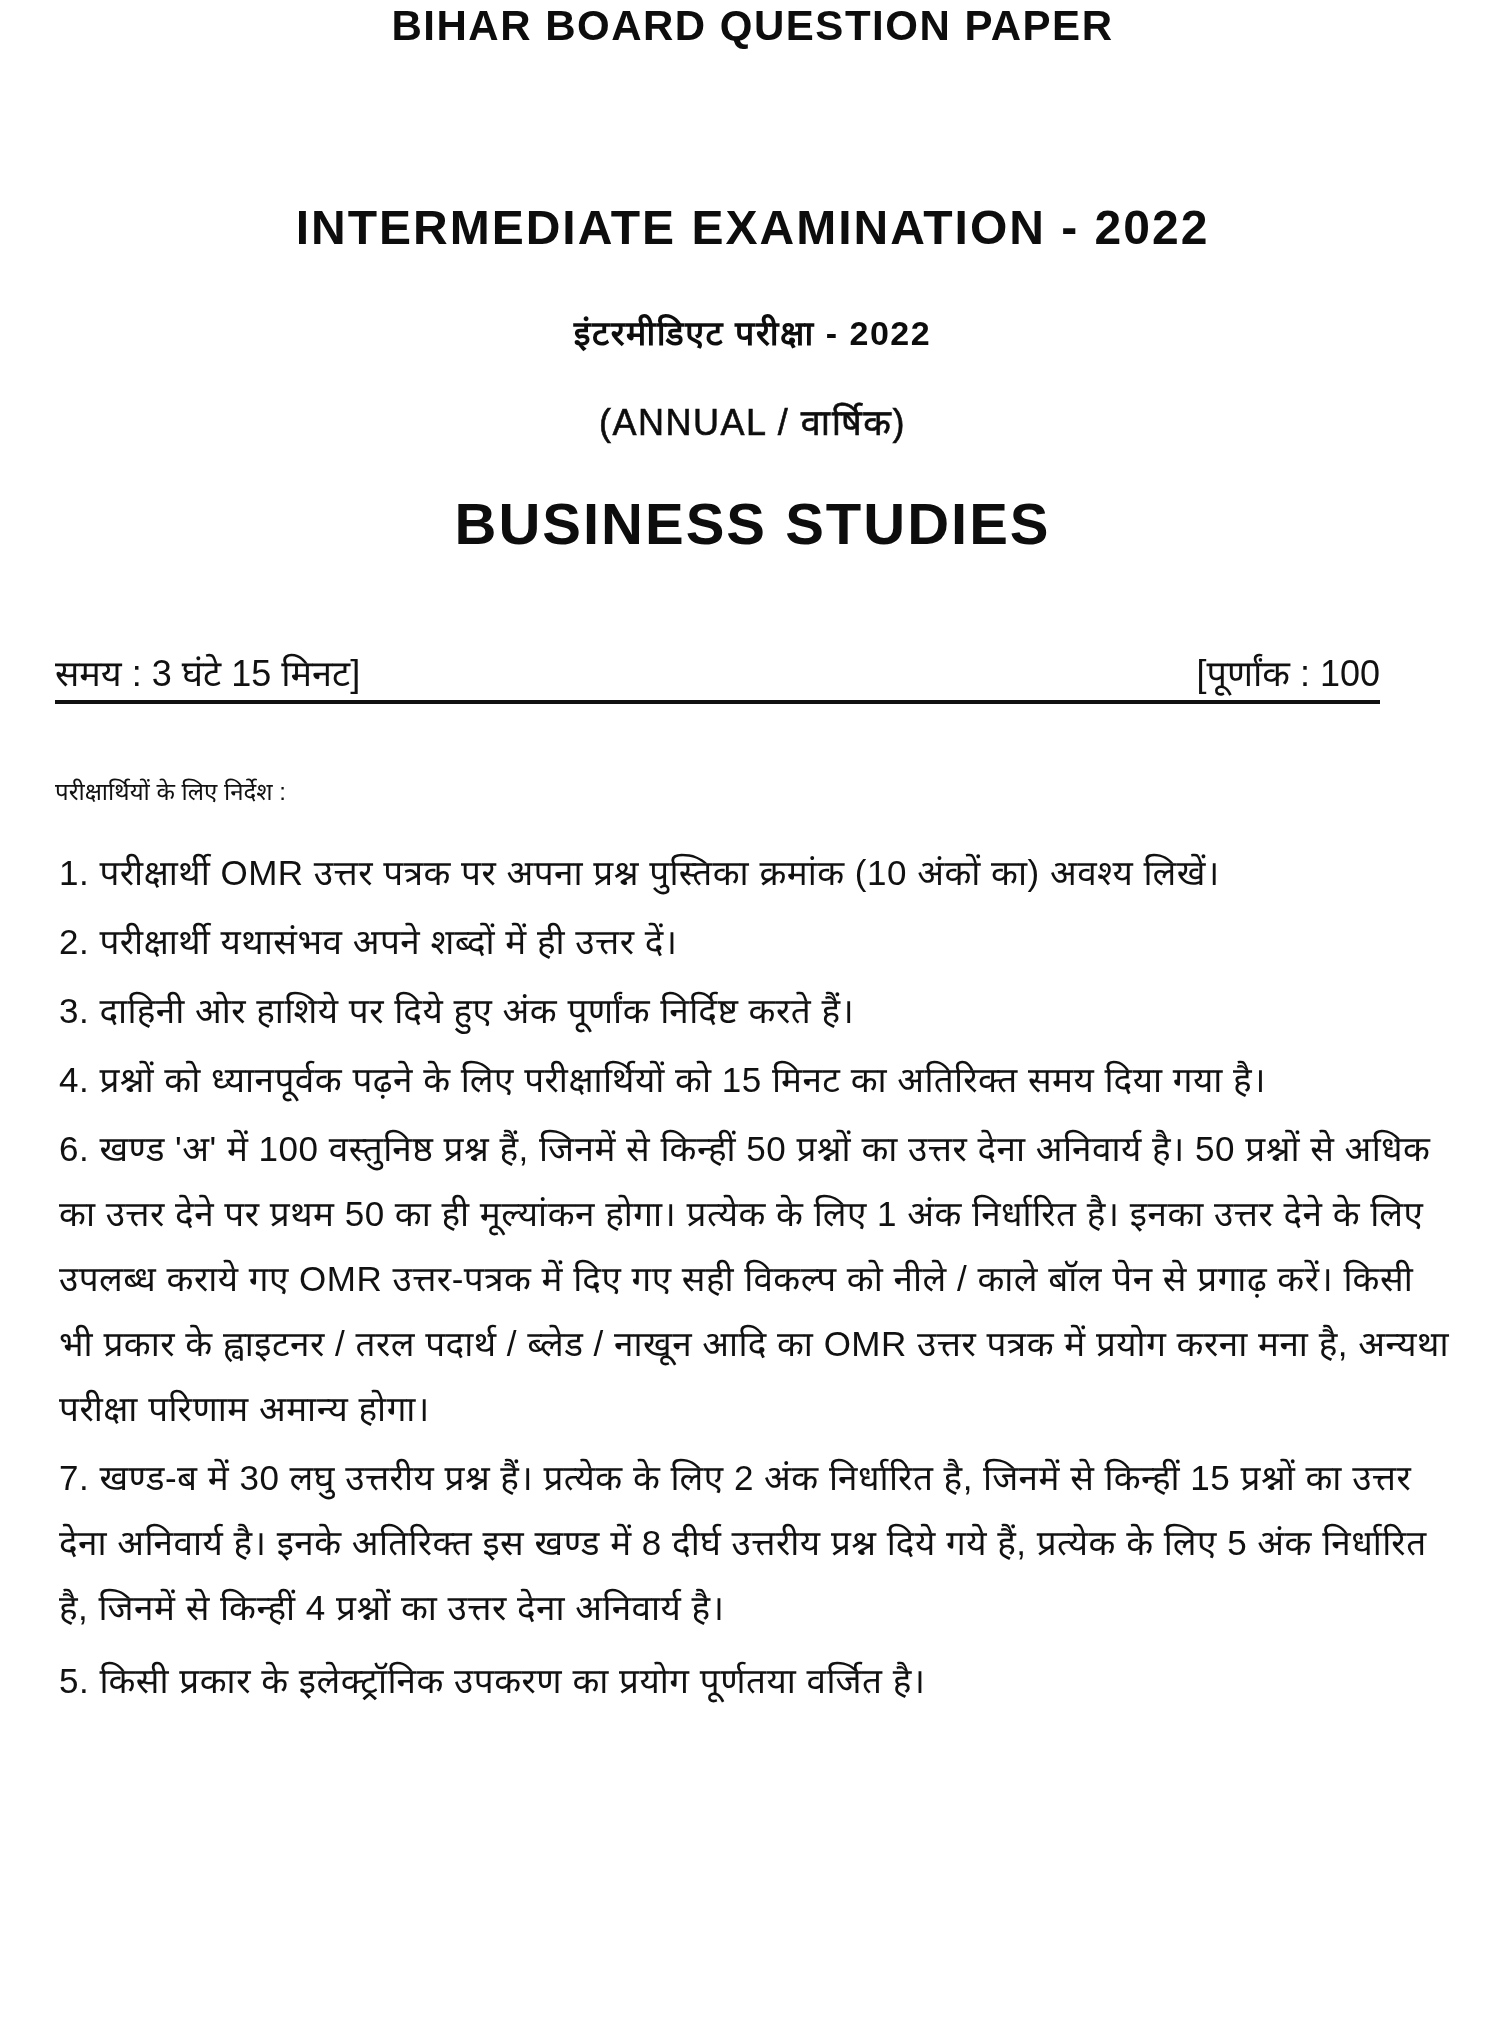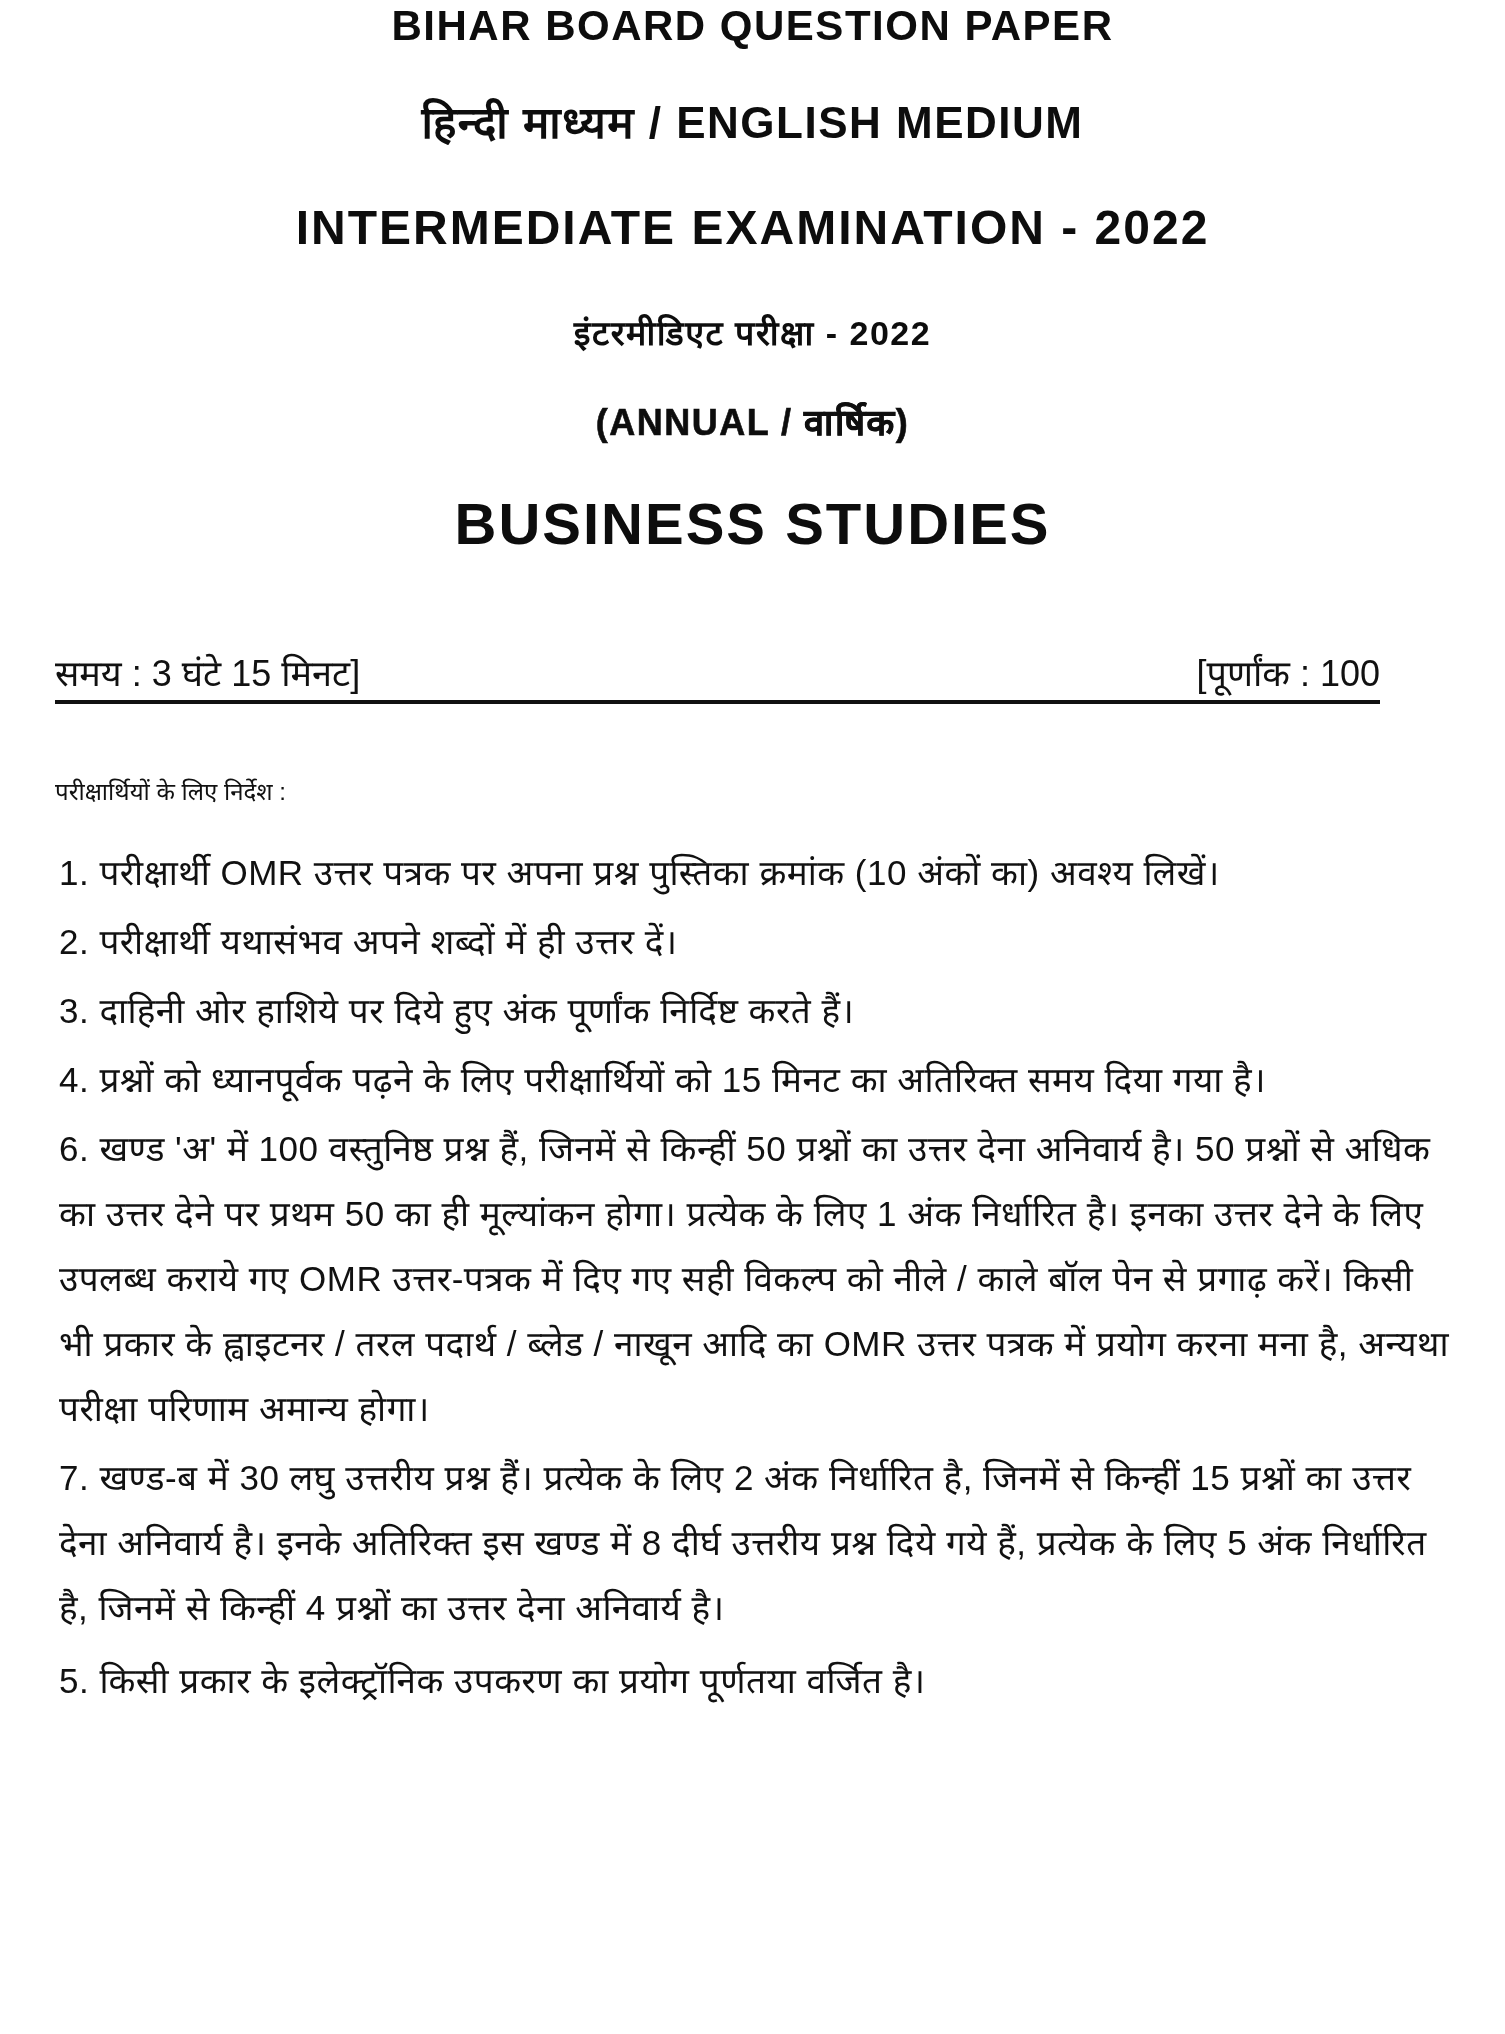--- a/index.html
+++ b/index.html
@@ -28,21 +28,21 @@
       text-align: center;
       font-weight: bold;
       color: #0d0d0d;
       white-space: nowrap;
       letter-spacing: 1.5px;
     }
     .h1 { top: 0px; font-size: 42px; line-height: 52px; }
     .h2 { top: 96px; font-size: 44px; line-height: 54px; }
     .h3 { top: 196px; font-size: 48px; line-height: 64px; letter-spacing: 2px; }
     .h4 { top: 305px; font-size: 34px; line-height: 56px; }
-    .h5 { top: 400px; font-size: 36px; line-height: 46px; font-weight: bold; -webkit-text-stroke: 0.6px #111; }
+    .h5 { top: 400px; font-size: 36px; line-height: 46px; font-weight: normal; -webkit-text-stroke: 0.6px #111; }
     .h6 { top: 490px; font-size: 58px; line-height: 68px; letter-spacing: 2px; }
 
     .meta-row {
       position: absolute;
       left: 55px;
       top: 652px;
       width: 1325px;
       height: 48px;
       border-bottom: 4px solid #111;
       font-size: 36px;
@@ -85,21 +85,20 @@
     .instr.last {
       margin-top: 8px;
     }
   </style>
 </head>
 <body>
 
 <div class="page">
 
   <div class="hdr h1">BIHAR BOARD QUESTION PAPER</div>
-  <div class="hdr h2">हिन्दी माध्यम / ENGLISH MEDIUM</div>
   <div class="hdr h3">INTERMEDIATE EXAMINATION - 2022</div>
   <div class="hdr h4">इंटरमीडिएट परीक्षा - 2022</div>
   <div class="hdr h5">(ANNUAL / वार्षिक)</div>
   <div class="hdr h6">BUSINESS STUDIES</div>
 
   <div class="meta-row">
     <span class="meta-left">समय : 3 घंटे 15 मिनट]</span>
     <span class="meta-right">[पूर्णांक : 100</span>
   </div>
 

